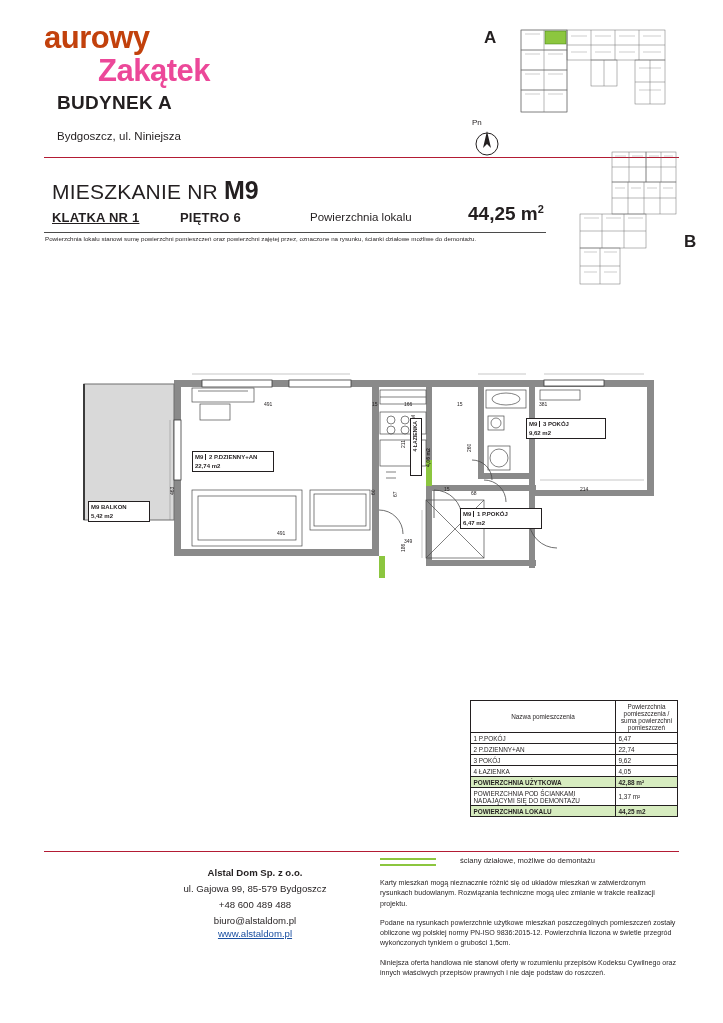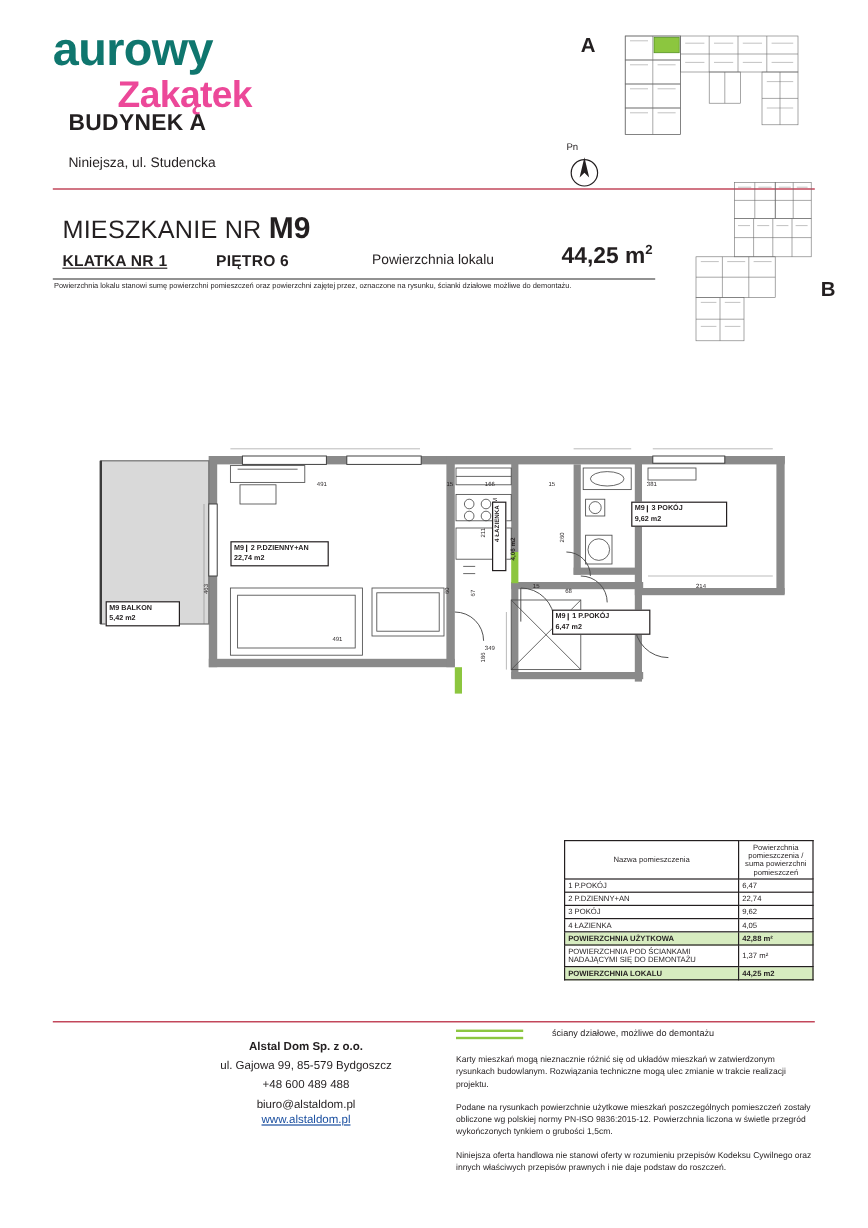--- a/index.html
+++ b/index.html
@@ -9,22 +9,22 @@
     background:#ffffff;
     font-family:"Liberation Sans", sans-serif;
     color:#231f20;
     position:relative;
     overflow:hidden;
   }
 
   
   .logo-wrap { position:absolute; left:44px; top:22px; }
   .logo-l1 {
-    font-size:39px; font-weight:bold; letter-spacing:-0.5px;
-    color:#0f766e; line-height:1.05;
+    font-size:31px; font-weight:bold; letter-spacing:-0.5px;
+    color:#c2410c; line-height:1.05;
   }
   .logo-l2 {
     font-size:31px; font-weight:bold; letter-spacing:-0.5px;
     color:#ec4899; line-height:1.05; margin-left:54px;
   }
 
   .bld-name {
     position:absolute; left:57px; top:92px;
     font-size:19px; font-weight:bold; letter-spacing:0.3px;text-align:right;
   }
@@ -155,21 +155,21 @@
 </style>
 </head>
 <body>
 
 <div class="logo-wrap">
   <div class="logo-l1"><span>aurowy</span></div>
   <div class="logo-l2"><span>Zakątek</span></div>
 </div>
 
 <div class="bld-name">BUDYNEK A</div>
-<div class="bld-addr">Niniejsza, ul. Studencka</div>
+<div class="bld-addr">Bydgoszcz, ul. Niniejsza</div>
 
 <div class="hr-top"></div>
 
 <div class="flat-title">
   <span>MIESZKANIE NR </span><span class="big">M9</span>
 </div>
 <div class="stair">KLATKA NR 1</div>
 <div class="floor">PIĘTRO 6</div>
 <div class="area-label">Powierzchnia lokalu</div>
 <div class="area-value">

